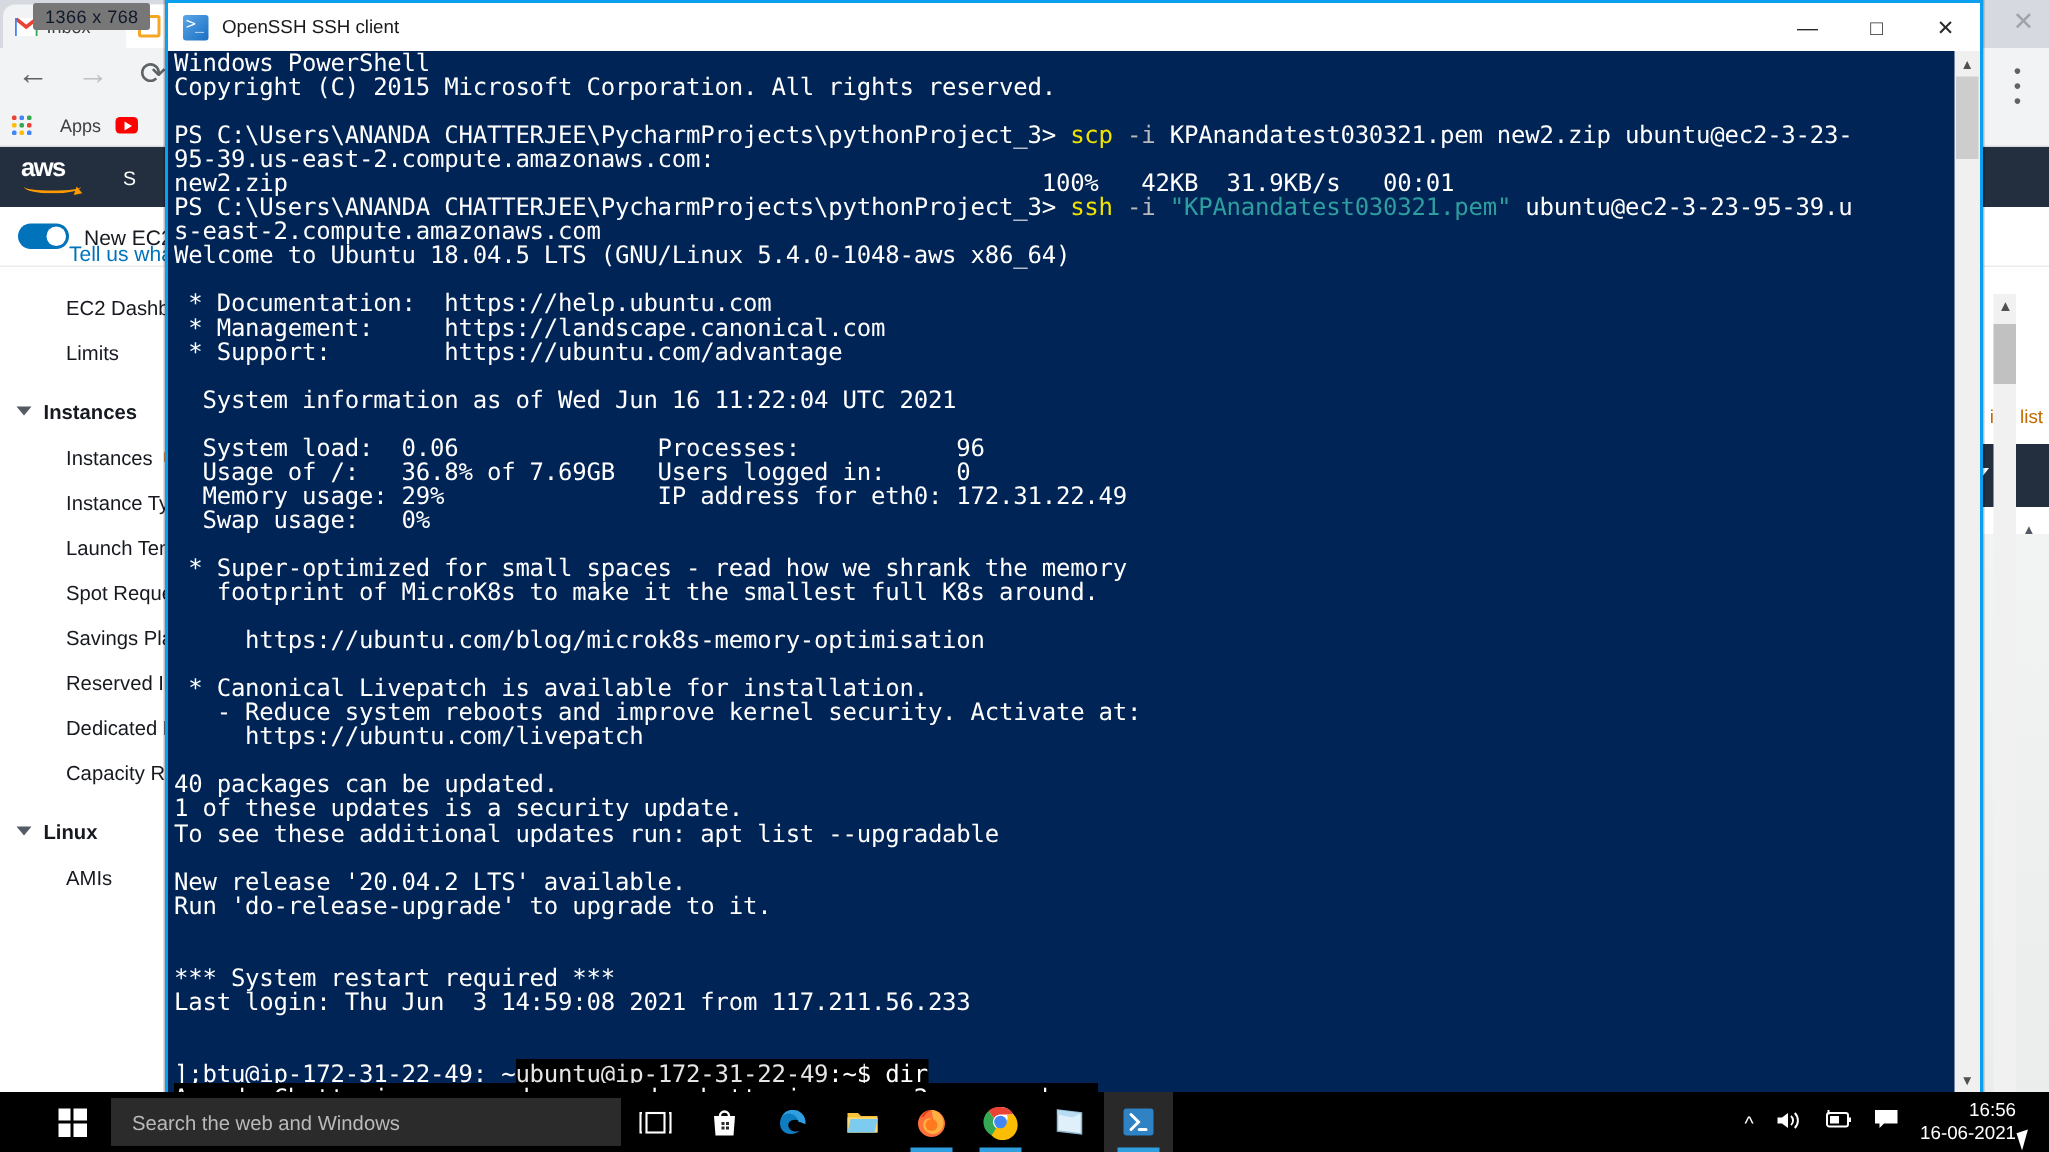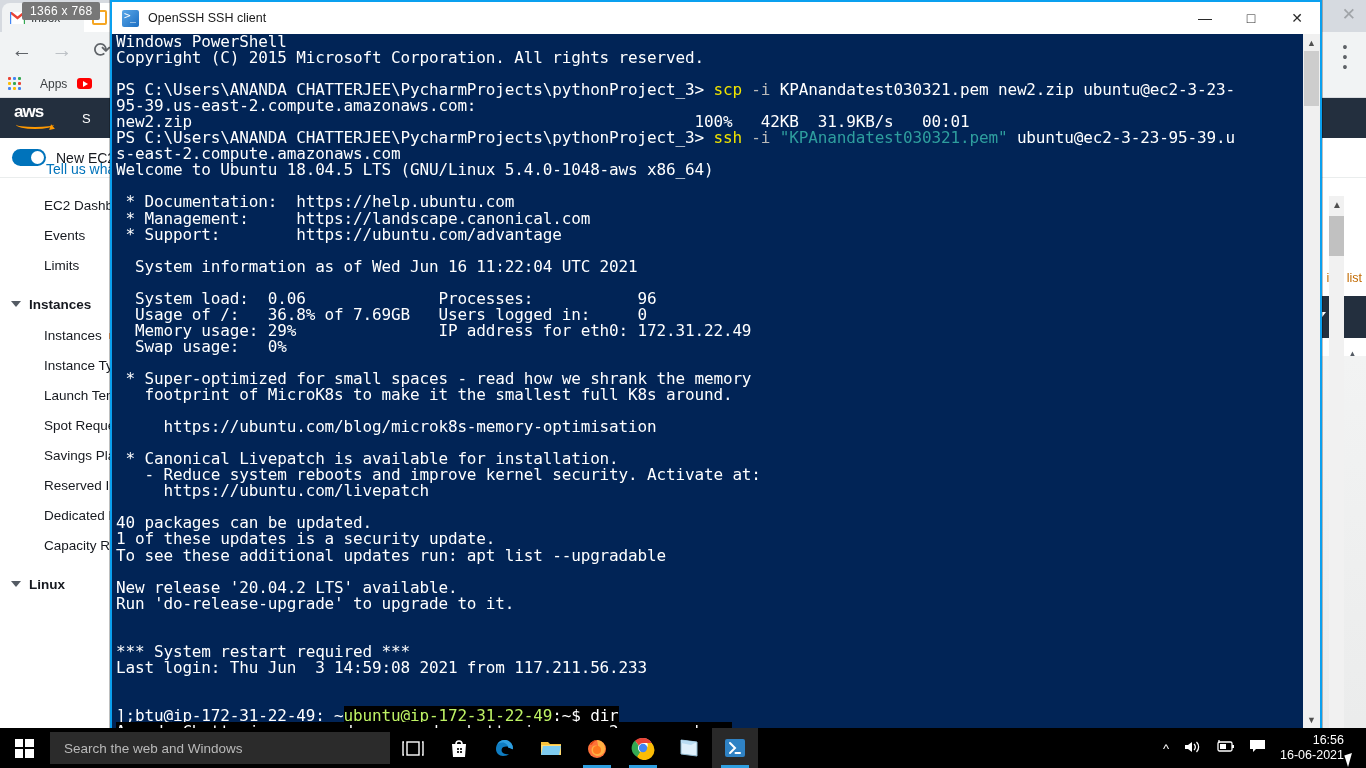--- a/index.html
+++ b/index.html
@@ -40,21 +40,21 @@
   }
   .favicon-gmail {
     width: 15px; height: 12px; flex: 0 0 auto; position: relative;
   }
   .favicon-aws {
     width: 15px; height: 15px; flex: 0 0 auto;
     border: 2.4px solid #f5a623; border-radius: 2px; background: #fff;
   }
   .dim-badge {
     position: absolute; left: 22px; top: 2px; z-index: 60;
-    background: #777777; color: #ffffff;
+    background: #777777; color: #0f172a;
     font-size: 12px; padding: 2px 8px; border-radius: 2px;
     letter-spacing: .3px;
   }
 
   .chrome-toolbar {
     position: absolute; left: 0; top: 32px; width: 1366px; height: 38px;
     background: #f1f3f4;
     display: flex; align-items: center; gap: 16px; padding-left: 10px;
   }
   .nav-btn { width: 24px; height: 24px; color: #5f6368; font-size: 21px; line-height: 22px; text-align: center; }
@@ -160,32 +160,32 @@
   .ps-text {
     position: absolute; left: 4px; top: 0px; width: 1175px;
     font-family: "DejaVu Sans Mono", "Liberation Mono", monospace;
     font-size: 16px; line-height: 16.05px;
     color: #ffffff; white-space: pre; letter-spacing: -0.15px;
   }
   .ps-text .ln { height: 16.05px; }
   .c-yellow { color: #f0e300; }
   .c-gray   { color: #b9b9b9; }
   .c-teal   { color: #2e9e9e; }
-  .c-green  { color: #bef264; }
+  .c-green  { color: #e5e5e5; }
   .blk { background: #000000; }
 
   .ps-scroll { position:absolute; right:0; top:32px; width:17px; height:694px; background:#f0f0f0;}
   .ps-scroll .thumb { position:absolute; left:1px; top:17px; width:15px; height:55px; background:#cdcdcd;}
   .ps-scroll .ar { position:absolute; left:0; width:17px; height:17px; display:flex;
      align-items:center; justify-content:center; color:#505050; font-size:9px;}
 
   
   #taskbar {
     position: absolute; left: 0; bottom: 0; width: 1366px; height: 40px;
-    background: #000000; display: flex; align-items: center;
+    background: #000000; display: flex; align-items: center; padding-left: 24px;
   }
   .start-btn { width: 48px; height: 40px; display:flex; align-items:center; justify-content:center; }
   .winlogo { width: 19px; height: 19px; display:grid; grid-template-columns:1fr 1fr;
              grid-template-rows:1fr 1fr; gap:2px; }
   .winlogo i { background:#ffffff; display:block; }
   .search-box {
     width: 340px; height: 32px; background: #2b2b2b; margin-left: 2px;
     display: flex; align-items: center; padding-left: 14px;
     color: #b9b9b9; font-size: 13.5px;
   }
@@ -266,23 +266,20 @@
         <span class="toggle"></span>
         <span class="t1">New EC2 E</span>
         <span class="t2">Tell us what y</span>
       </div>
 
       <div class="aws-sidebar">
         <div class="sb-item">
           <span>EC2 Dashboa</span>
           </div>
         <div class="sb-item">
-          <span>Events</span>
-          </div>
-        <div class="sb-item">
           <span>Limits</span>
           </div>
         <div class="sb-group">
           <span class="caret"></span>
           <span>Instances</span>
           </div>
         <div class="sb-item">
           <span>Instances</span>
           <span class="badge-new">New</span>
           </div>
@@ -303,20 +300,23 @@
           </div>
         <div class="sb-item">
           <span>Dedicated Ho</span>
           </div>
         <div class="sb-item">
           <span>Capacity Rese</span>
           </div>
         <div class="sb-group">
           <span class="caret"></span>
           <span>Linux</span>
+          </div>
+        <div class="sb-item">
+          <span>AMIs</span>
           </div>
       </div>
 
       <div class="right-strip">
         <div class="rs-list">ing list</div>
         <div class="rs-dark">
           <span class="cv"></span>
         </div>
         <div class="rs-up">▲</div>
         <div class="rs-grad"></div>

